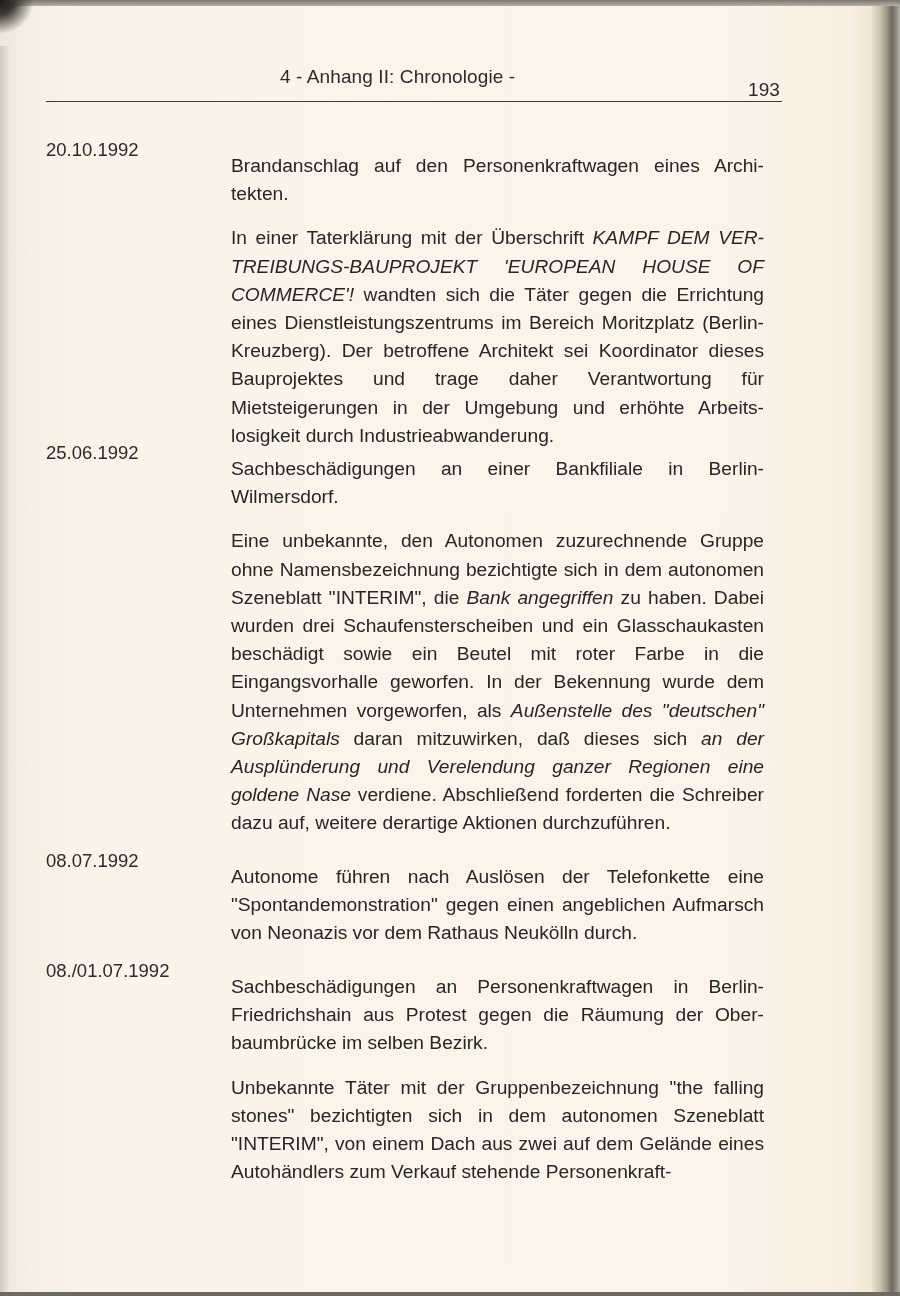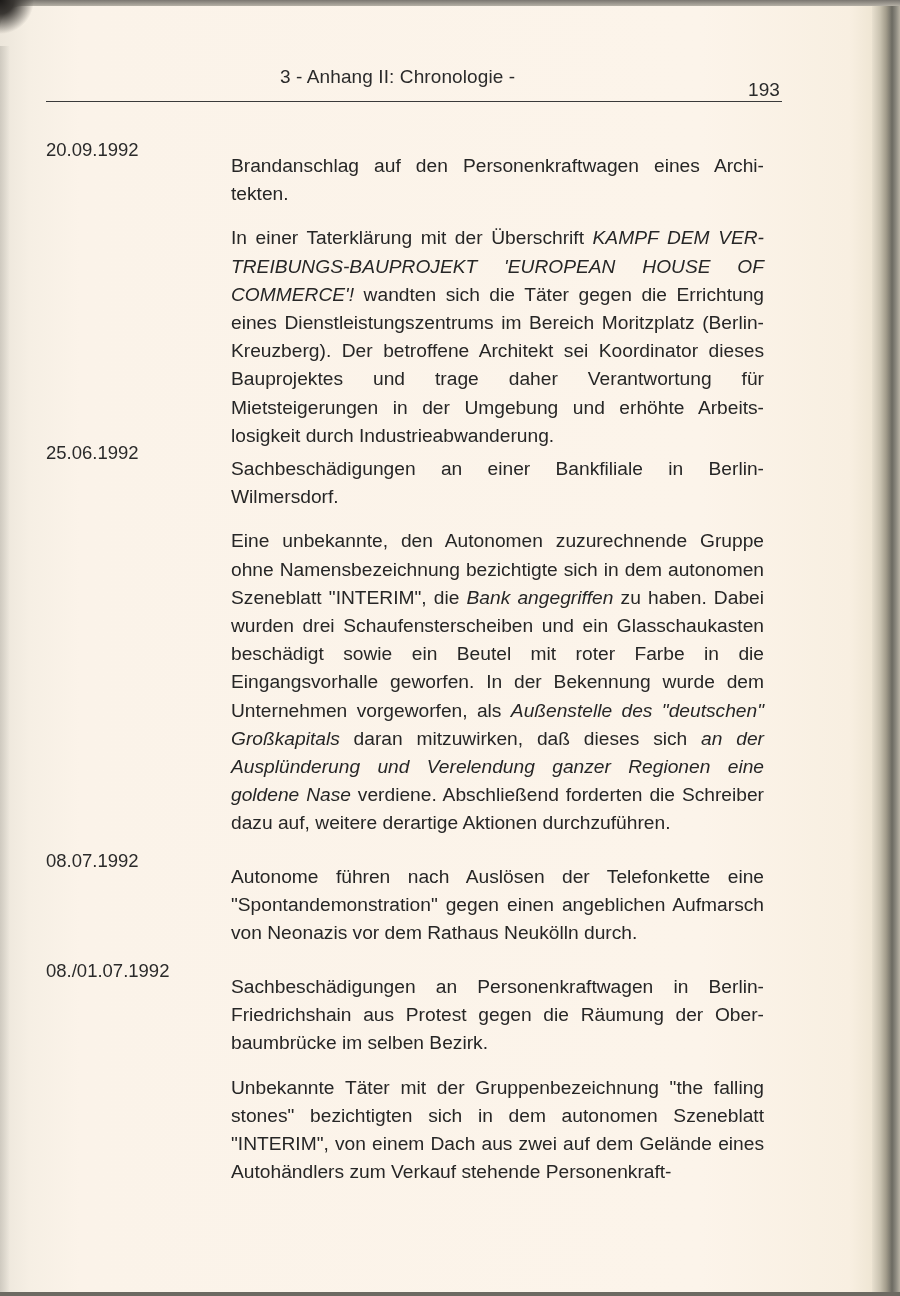--- a/index.html
+++ b/index.html
@@ -60,27 +60,27 @@
   .entry .body em { font-style: italic; }
 </style>
 </head>
 <body>
 
 <div class="top-edge"></div>
 <div class="page">
   <div class="left-edge"></div>
 
   <div class="running-head">
-    <span class="title">3  - Anhang II: Chronologie -</span>
+    <span class="title">4  - Anhang II: Chronologie -</span>
     <span class="page-num">193</span>
   </div>
   <div class="head-rule"></div>
 
   <div class="entry" style="top:130px;">
-    <div class="date">20.09.1992</div>
+    <div class="date">20.10.1992</div>
     <div class="body">
         <p><span>Brandanschlag auf den Personenkraftwagen eines Archi­tekten.</span></p>
         <p><span>In einer Taterklärung mit der Überschrift </span><em>KAMPF DEM VER­TREIBUNGS-BAUPROJEKT 'EUROPEAN HOUSE OF COMMERCE'!</em><span> wandten sich die Täter gegen die Errichtung eines Dienstleistungszentrums im Bereich Moritzplatz (Berlin-Kreuzberg). Der betroffene Architekt sei Koordinator dieses Bauprojektes und trage daher Verantwortung für Mietsteigerungen in der Umgebung und erhöhte Arbeits­losigkeit durch Industrieabwanderung.</span></p>
       </div>
   </div>
 
   <div class="entry" style="top:433px;">
     <div class="date">25.06.1992</div>
     <div class="body">
         <p><span>Sachbeschädigungen an einer Bankfiliale in Berlin-Wilmersdorf.</span></p>

